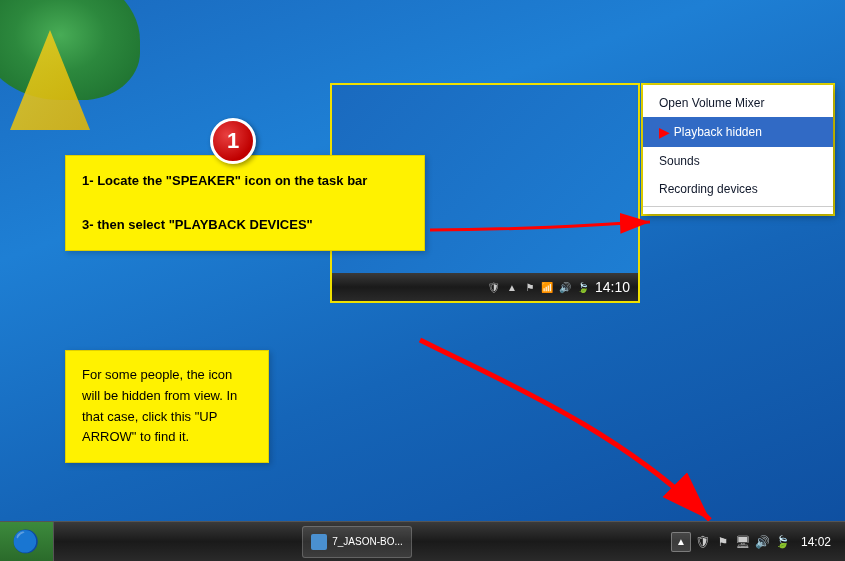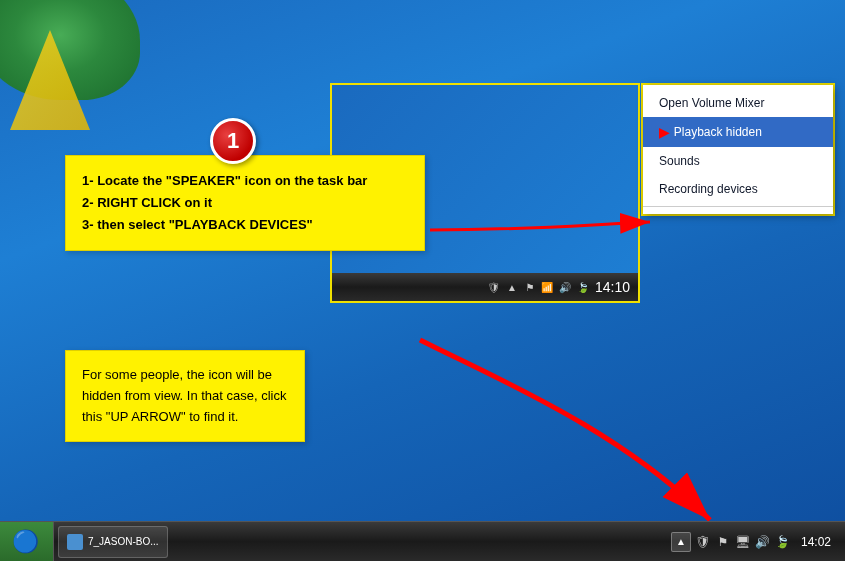--- a/index.html
+++ b/index.html
@@ -51,20 +51,21 @@
       color: white;
       font-weight: bold;
       border-right: 1px solid #555;
     }
     .taskbar-items {
       display: flex;
       align-items: center;
       flex: 1;
       padding: 0 4px;
       height: 100%;
+      justify-content: center;
     }
     .taskbar-item {
       height: 32px;
       padding: 0 8px;
       display: flex;
       align-items: center;
       background: rgba(255,255,255,0.1);
       border: 1px solid rgba(255,255,255,0.2);
       border-radius: 3px;
       margin-right: 3px;
@@ -196,21 +197,21 @@
     .note-box-1-text {
       font-size: 13px;
       font-weight: bold;
       color: #000;
       line-height: 1.7;
     }
 
     .note-box-2 {
       position: absolute;
       top: 350px; left: 65px;
-      width: 240px;
+      width: 204px;
       background: #fff200;
       padding: 14px 16px;
       border: 1px solid #e0d000;
       box-shadow: 2px 2px 6px rgba(0,0,0,0.2);
     }
     .note-box-2-text {
       font-size: 13px;
       color: #000;
       line-height: 1.6;
     }
@@ -282,21 +283,21 @@
   </div>
 </div>
 
 <div class="badge-1">
   <span>1</span>
 </div>
 
 <div class="note-box-1">
   <div class="note-box-1-text">
     <span>1- Locate the "SPEAKER" icon on the task bar</span><br>
-    <span>2- RIGHT CLICK on it</span><br>
+    <br>
     <span>3- then select "PLAYBACK DEVICES"</span>
   </div>
 </div>
 
 <div class="note-box-2">
   <div class="note-box-2-text">For some people, the icon will be hidden from view. In that case, click this "UP ARROW" to find it.</div>
 </div>
 
 <svg class="arrow-svg" style="top:0;left:0;width:845px;height:561px;" xmlns="http://www.w3.org/2000/svg">
 

